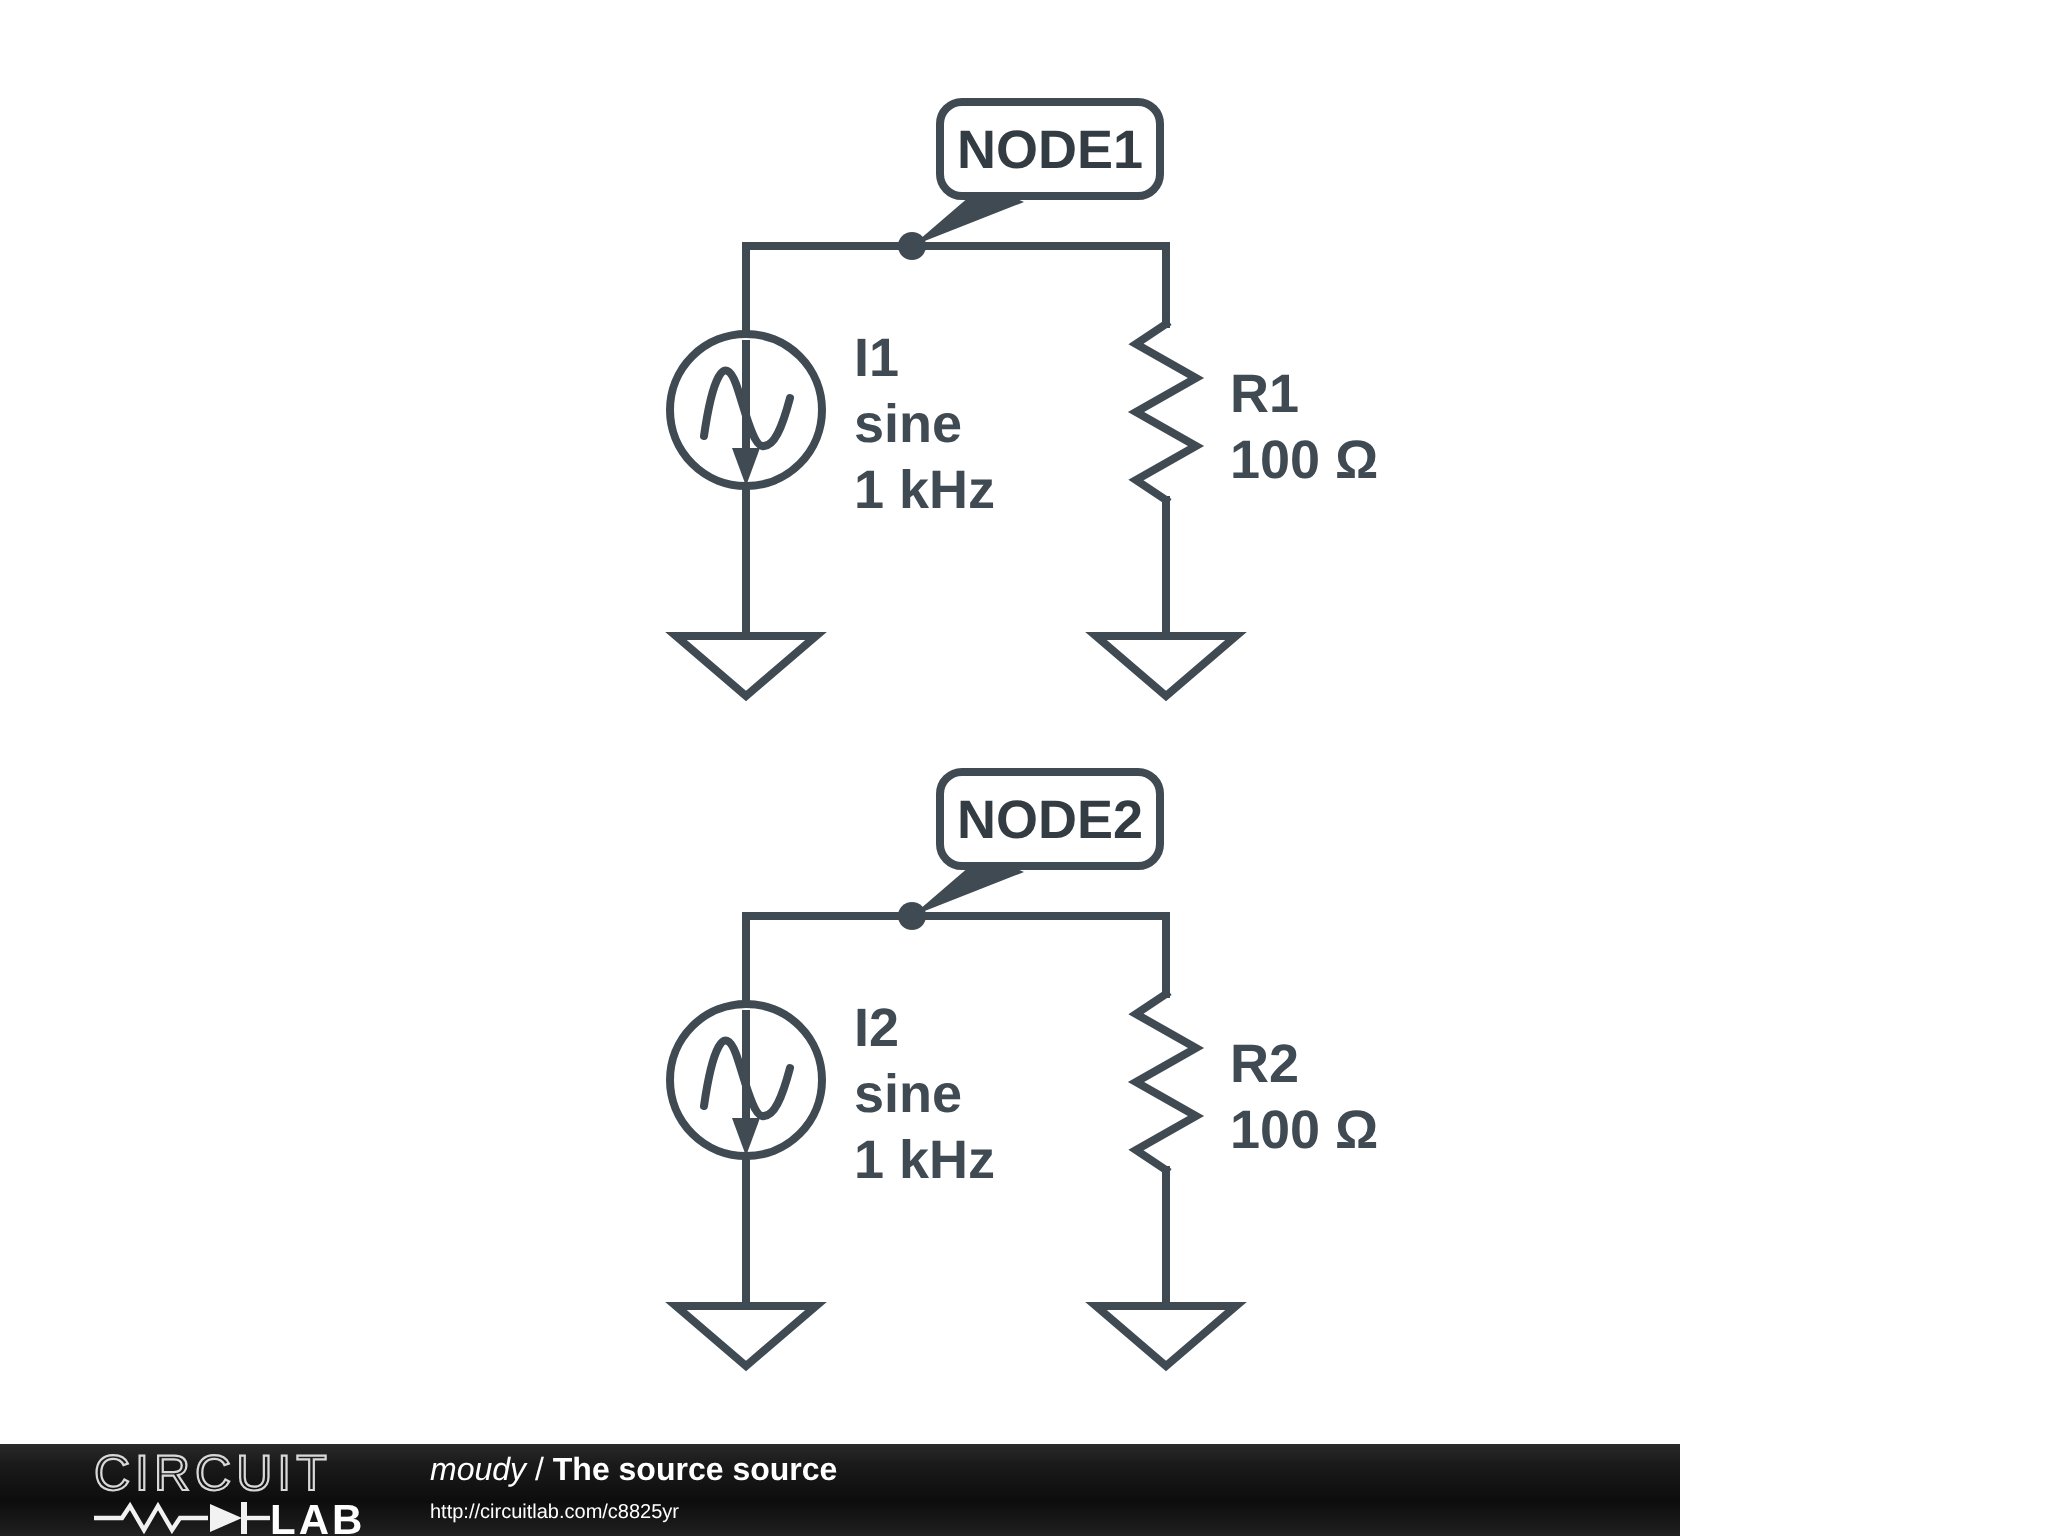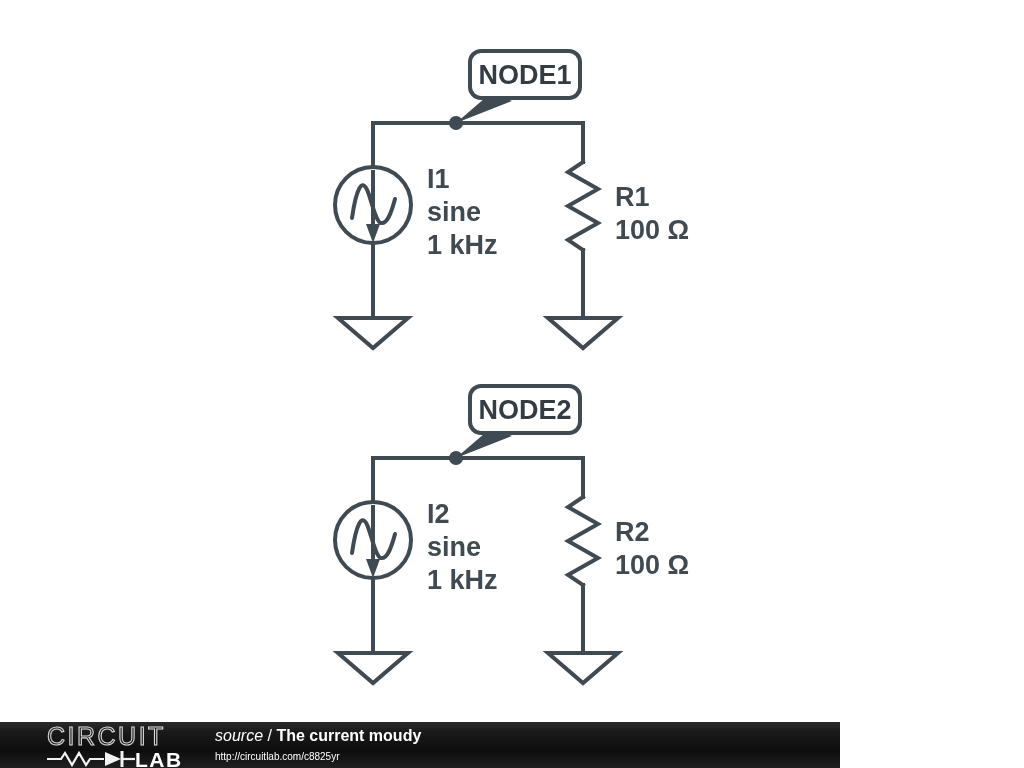--- a/index.html
+++ b/index.html
@@ -205,16 +205,16 @@
     </g>
     <g>
       <polygon points="58,29 74,36 58,43" fill="#f2f2f2"></polygon>
       <path d="M 75 28 L 75 44" stroke="#f2f2f2" stroke-width="3" fill="none"></path>
       <path d="M 75 36 L 88 36" stroke="#f2f2f2" stroke-width="2.2" fill="none"></path>
     </g>
     <text x="88" y="44" font-family="Liberation Sans, sans-serif" font-size="21" font-weight="bold" letter-spacing="1.5" fill="#ffffff">LAB</text>
   </svg>
 
   <div id="credit">
-    <div class="line1"><span class="author">source</span><span class="sep">&nbsp;</span><span class="sep">/</span><span class="sep">&nbsp;</span><span class="title">The current moudy</span></div>
+    <div class="line1"><span class="author">moudy</span><span class="sep">&nbsp;</span><span class="sep">/</span><span class="sep">&nbsp;</span><span class="title">The source source</span></div>
     <div class="line2">http://circuitlab.com/c8825yr</div>
   </div>
 </div>
 
 </body></html>

